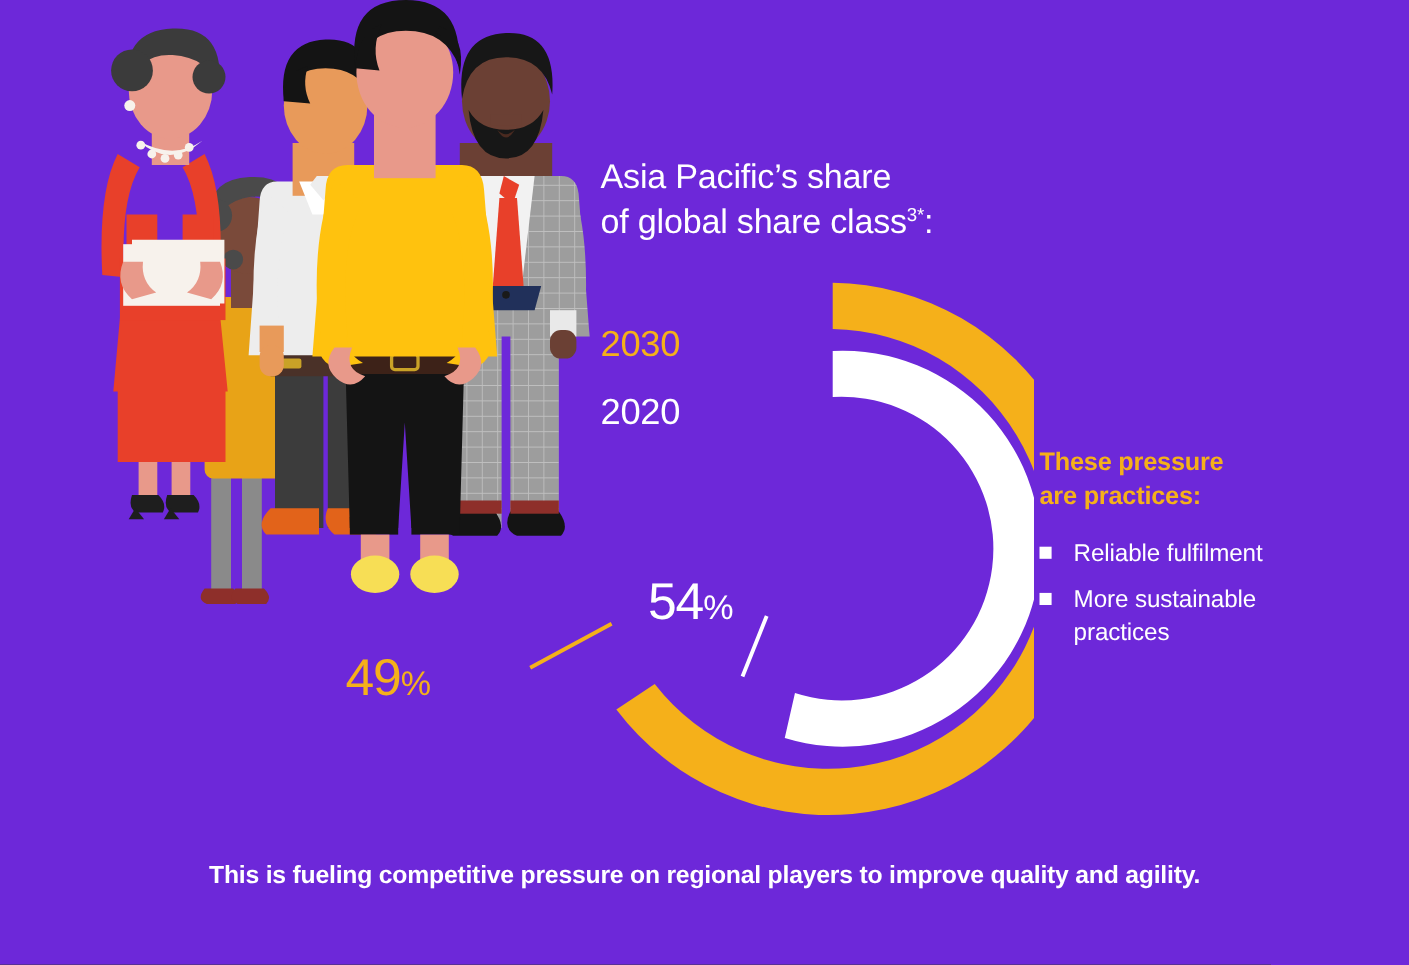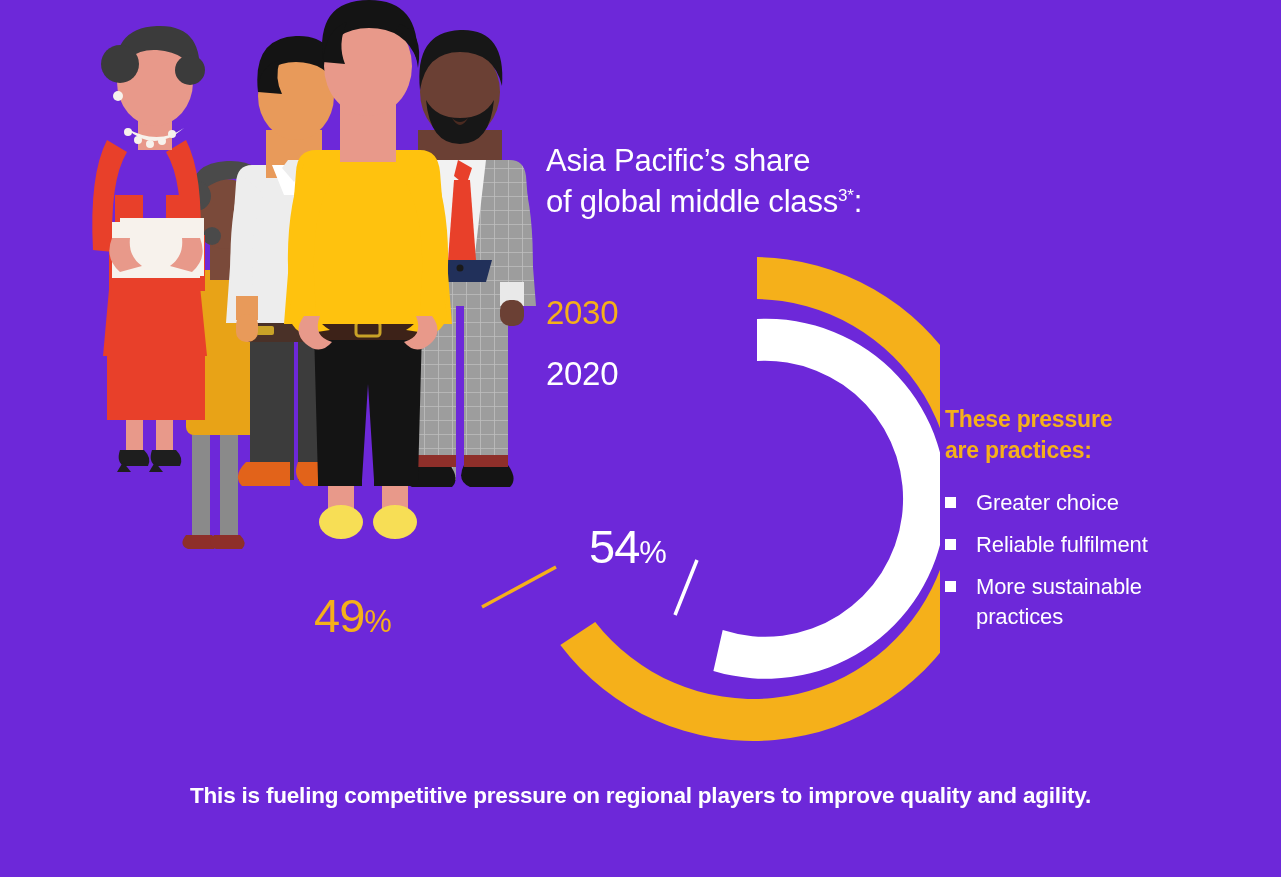--- a/index.html
+++ b/index.html
@@ -284,21 +284,21 @@
         <ellipse cx="308" cy="66" rx="44" ry="50" fill="#E8998A"></ellipse>
         <path d="M263 62 q-8 -62 46 -62 q52 0 48 60 q-12 -32 -48 -32 q-36 0 -46 34 z" fill="#141414"></path>
         <path d="M263 62 q2 -32 24 -40 q-10 22 -2 42 z" fill="#141414"></path>
         <path d="M340 24 q24 8 18 44 q-4 -30 -22 -38 z" fill="#141414"></path>
       </g>
     </g>
   </svg>
 
   <div id="headline">
     <span>Asia Pacific’s share</span><br>
-    <span>of global middle class</span><sup>3*</sup><span>:</span>
+    <span>of global share class</span><sup>3*</sup><span>:</span>
   </div>
 
   <svg id="donut" viewBox="0 0 640 500">
 
     <path d="M 457 44 A 200 200 0 1 1 295.2 366.9 L 260.3 390.1 A 242 242 0 1 0 457 2 Z" fill="#F5B01A"></path>
 
     <path d="M 457 106 A 138 138 0 1 1 422.7 375.1 L 413.4 415.9 A 180 180 0 1 0 457 64 Z" fill="#FFFFFF"></path>
 
     <line x1="182" y1="352" x2="256" y2="312" stroke="#F5B01A" stroke-width="3.5"></line>
 
@@ -312,24 +312,20 @@
     <span class="num">49</span><span class="sign">%</span>
   </div>
   <div class="pct-label" id="pct-54">
     <span class="num">54</span><span class="sign">%</span>
   </div>
 
   <div id="demands">
     <div id="demands-title">
       <span>These pressure</span><br>
       <span>are practices:</span>
-    </div>
-    <div class="demand-item">
-      <span class="bullet"></span>
-      <span class="demand-text">Greater choice</span>
     </div>
     <div class="demand-item">
       <span class="bullet"></span>
       <span class="demand-text">Reliable fulfilment</span>
     </div>
     <div class="demand-item">
       <span class="bullet"></span>
       <span class="demand-text">More sustainable practices</span>
     </div>
   </div>

